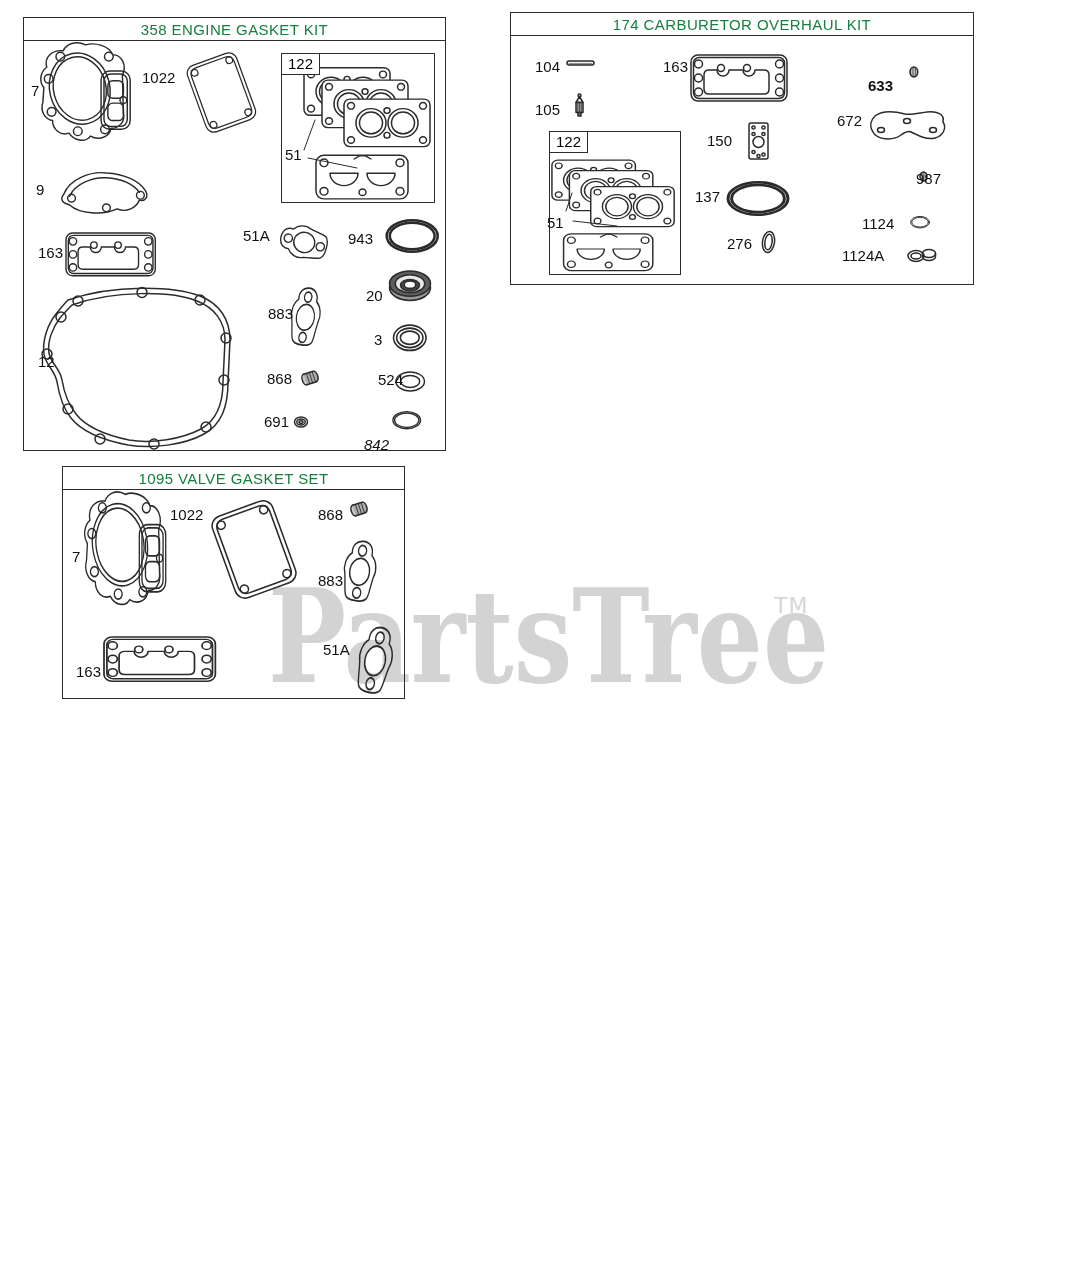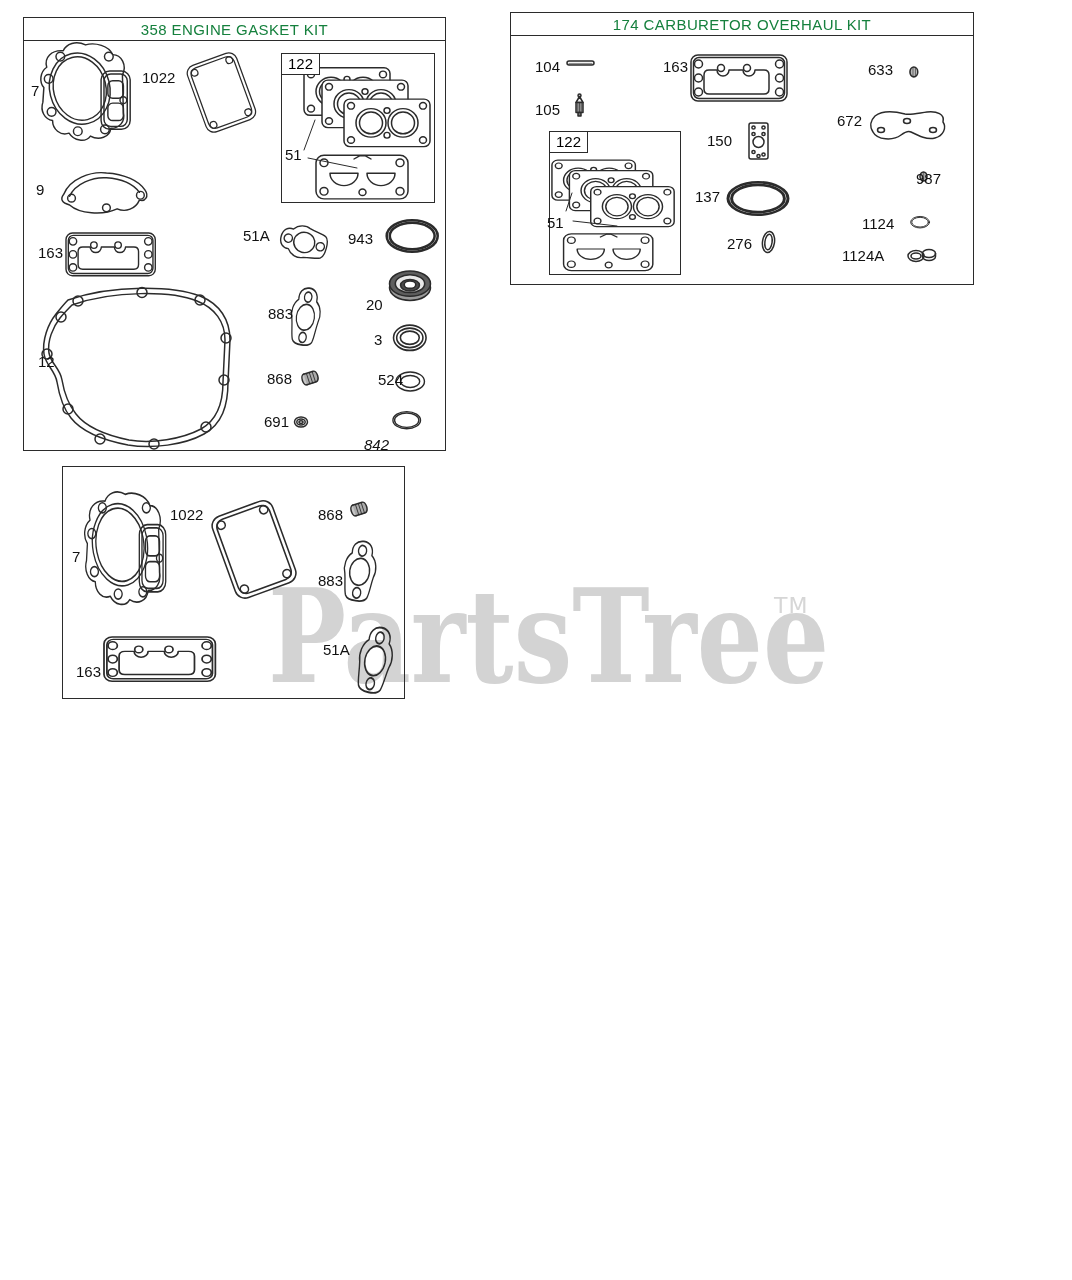--- a/index.html
+++ b/index.html
@@ -238,21 +238,21 @@
   </div>
   <span class="callout" style="left:7px;   top:64px;">7</span>
   <span class="callout" style="left:118px; top:51px;">1022</span>
   <span class="callout" style="left:12px;  top:163px;">9</span>
   <span class="callout" style="left:261px; top:128px;">51</span>
   <span class="callout" style="left:14px;  top:226px;">163</span>
   <span class="callout" style="left:14px;  top:335px;">12</span>
   <span class="callout" style="left:219px; top:209px;">51A</span>
   <span class="callout" style="left:324px; top:212px;">943</span>
   <span class="callout" style="left:244px; top:287px;">883</span>
-  <span class="callout" style="left:342px; top:278px;">20</span>
+  <span class="callout" style="left:342px; top:269px;">20</span>
   <span class="callout" style="left:350px; top:313px;">3</span>
   <span class="callout" style="left:243px; top:352px;">868</span>
   <span class="callout" style="left:342px; top:353px;margin-left:12px;">524</span>
   <span class="callout" style="left:240px; top:395px;">691</span>
   <span class="callout" style="left:340px; top:418px;font-style:italic;">842</span>
 </section>
 
 <section class="kit-box" style="left:510px; top:12px; width:462px; height:271px;">
   <header class="kit-title">174 CARBURETOR OVERHAUL KIT</header>
   <svg class="part-svg" width="462" height="271" viewBox="0 0 462 271">
@@ -269,32 +269,33 @@
     <use href="#ring-thin" transform="translate(399,203) scale(0.63,0.62)"></use>
     <use href="#oring-tall" transform="translate(251,218)"></use>
     <use href="#seal-pair" transform="translate(396,233)"></use>
   </svg>
   <div class="sub-box" style="left:38px; top:118px; width:130px; height:142px;">
     <span class="sub-box-label">122</span>
   </div>
   <span class="callout" style="left:24px;  top:45px;">104</span>
   <span class="callout" style="left:24px;  top:88px;">105</span>
   <span class="callout" style="left:152px; top:45px;">163</span>
-  <span class="callout" style="left:357px; top:48px;">633</span>
+  <span class="callout" style="left:357px; top:64px;font-weight:bold;">633</span>
   <span class="callout" style="left:326px; top:99px;">672</span>
   <span class="callout" style="left:36px;  top:201px;">51</span>
   <span class="callout" style="left:196px; top:119px;">150</span>
   <span class="callout" style="left:184px; top:175px;">137</span>
   <span class="callout" style="left:369px; top:157px;margin-left:36px;">987</span>
   <span class="callout" style="left:351px; top:202px;">1124</span>
   <span class="callout" style="left:216px; top:222px;">276</span>
   <span class="callout" style="left:331px; top:234px;">1124A</span>
 </section>
 
 <section class="kit-box" style="left:62px; top:466px; width:341px; height:231px;">
+  <header class="kit-title">1095 VALVE GASKET SET</header>
   <svg class="part-svg" width="341" height="231" viewBox="0 0 341 231">
     <use href="#head-gasket" transform="translate(20,24) scale(0.88,1.12)"></use>
     <use href="#cover-gasket" transform="translate(155,34) scale(1.03)"></use>
     <use href="#plug" transform="translate(287,33)"></use>
     <use href="#flange-gasket" transform="translate(285,71) rotate(8) scale(0.9,1.18)"></use>
     <use href="#rocker-gasket" transform="translate(41,170) scale(1.16,0.96)"></use>
     <use href="#flange-gasket" transform="translate(303,156) rotate(12) scale(0.93,1.3)"></use>
   </svg>
   <span class="callout" style="left:9px;   top:81px;">7</span>
   <span class="callout" style="left:107px; top:39px;">1022</span>

